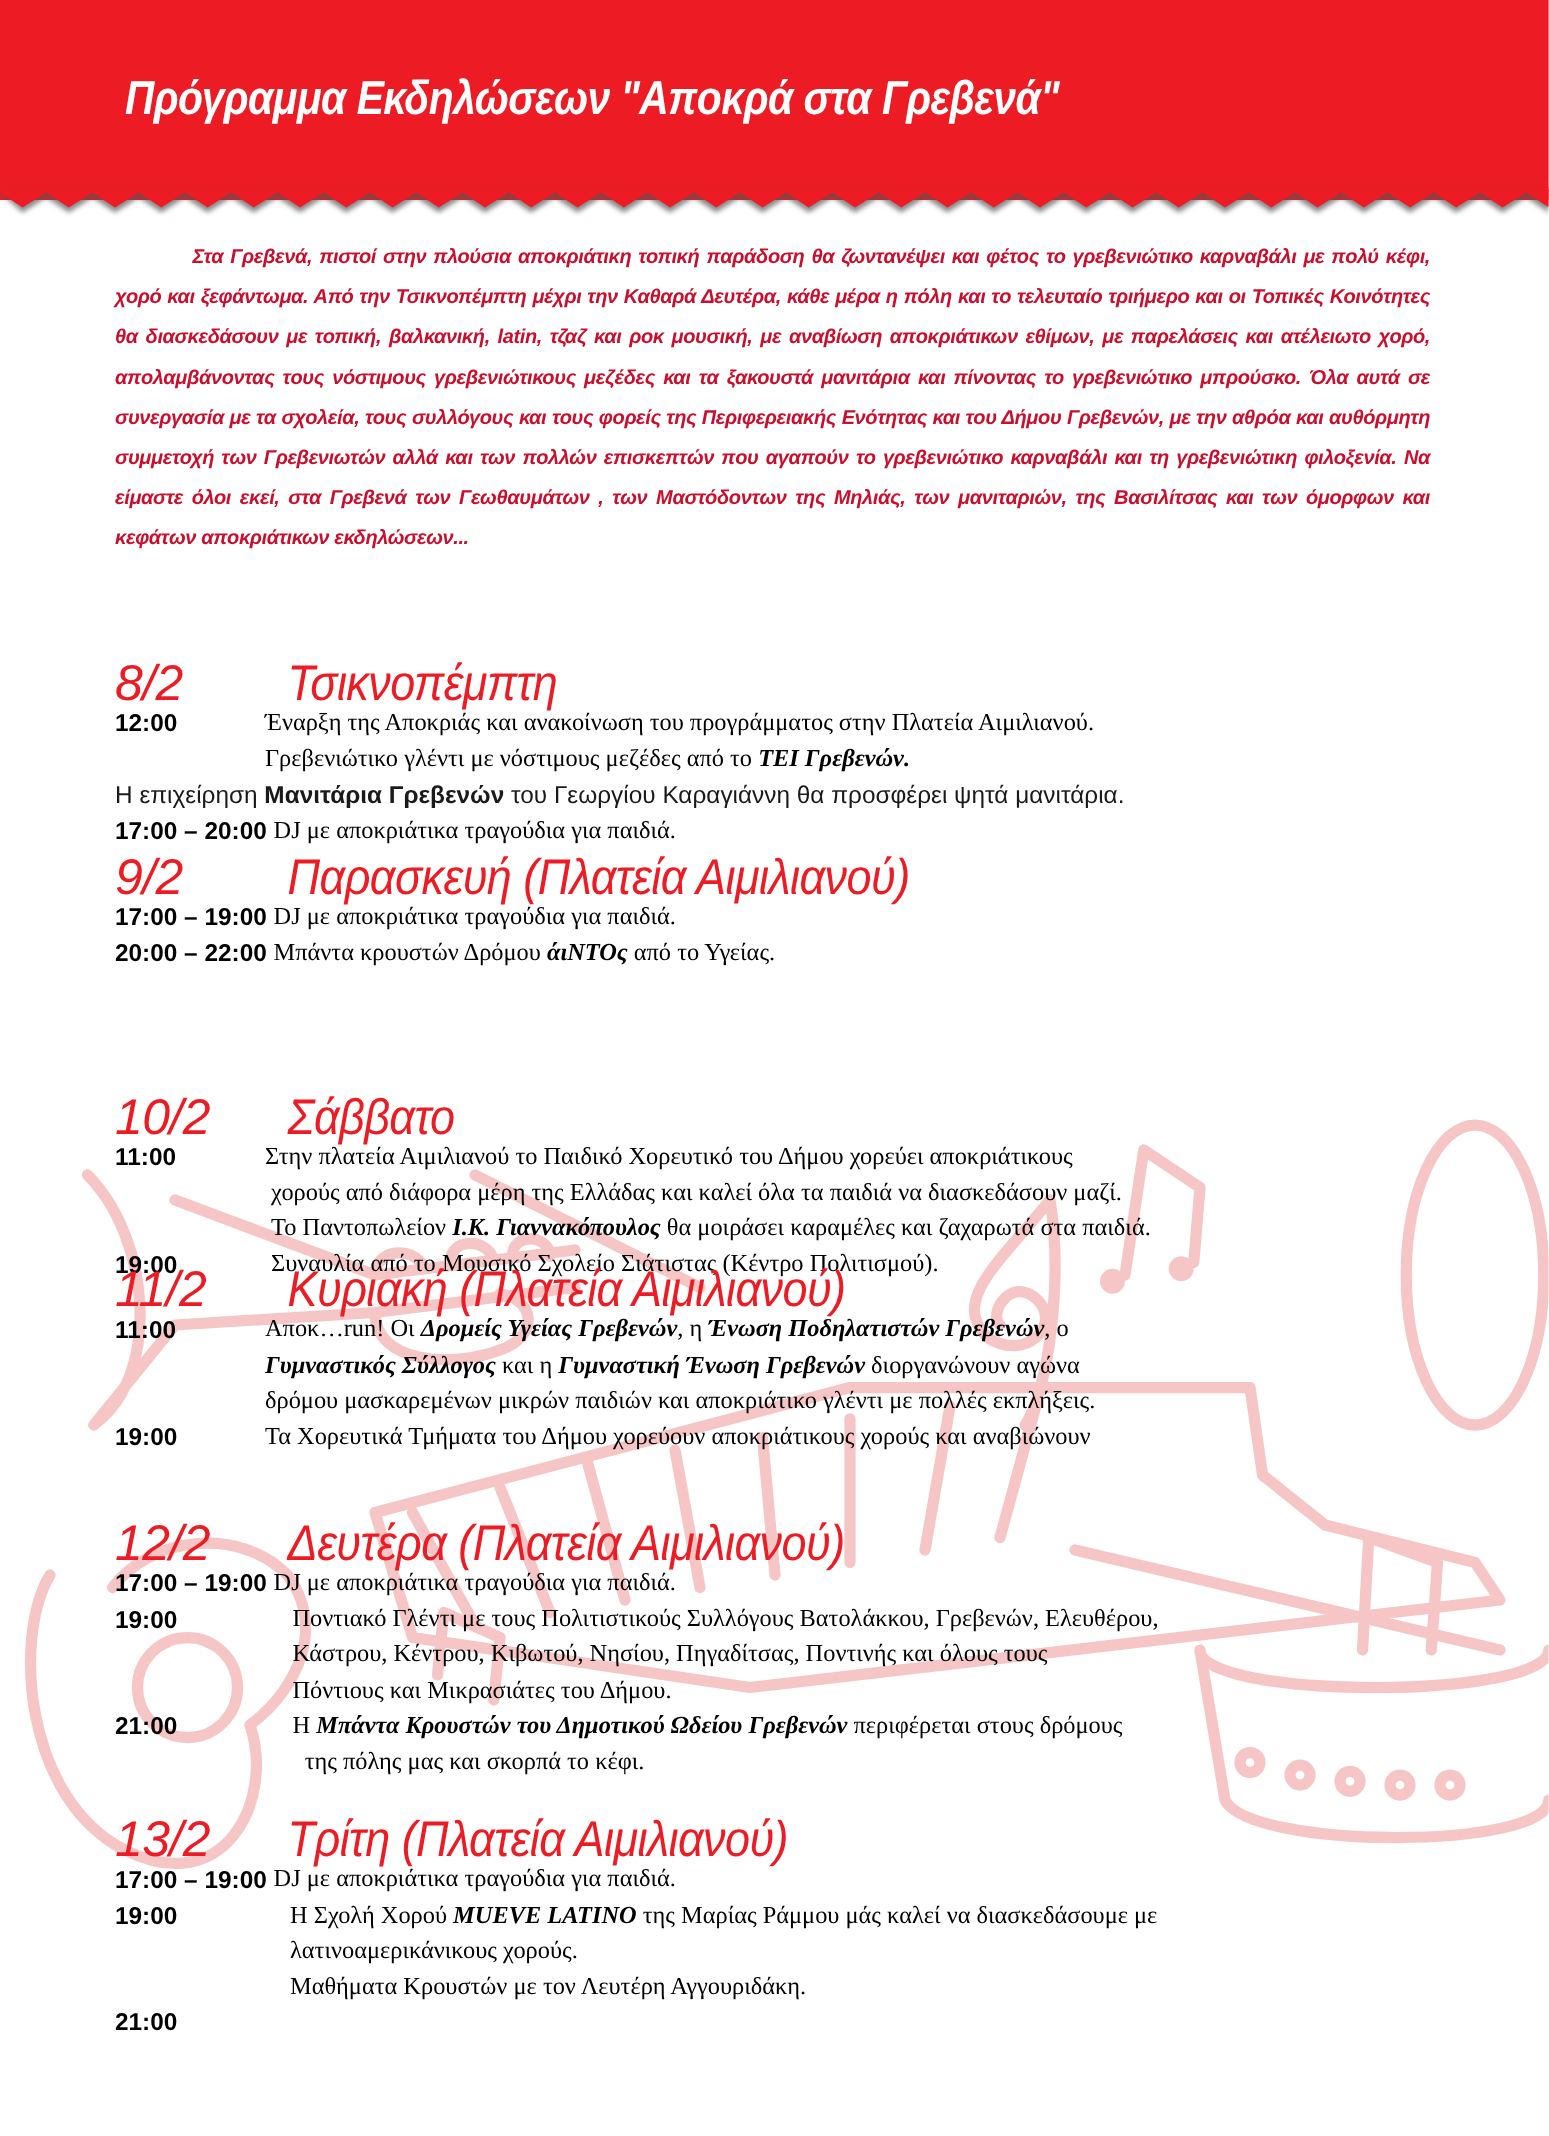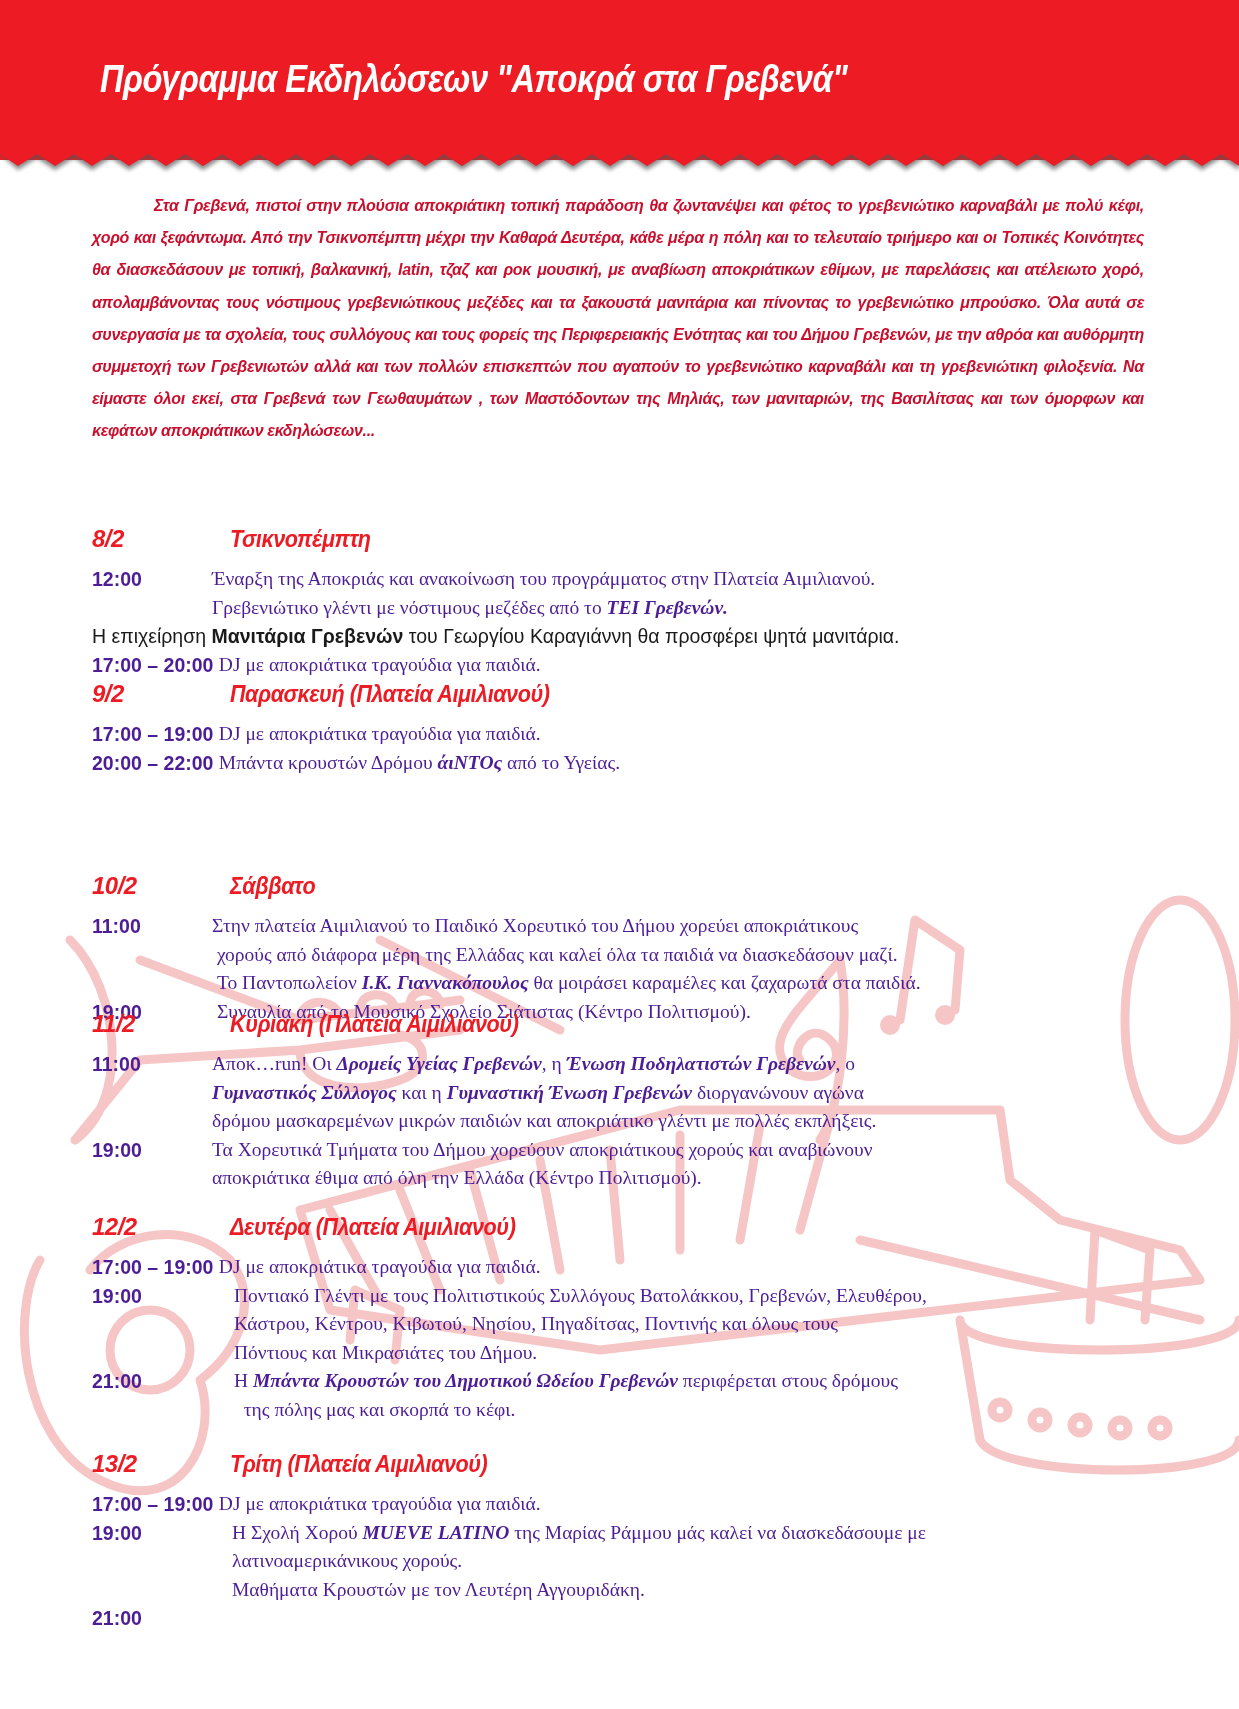--- a/index.html
+++ b/index.html
@@ -26,26 +26,26 @@
     color: #c8102e; font-style: italic; font-weight: bold;
     font-family: "Liberation Sans", sans-serif; font-size: 16px; line-height: 32.2px;
     text-align: justify; letter-spacing: -0.3px;
   }
   .intro .indent { display: inline-block; width: 62px; }
   .day {
     position: absolute; left: 92px; width: 1060px;
   }
   .day-head {
     display: flex; align-items: baseline; height: 40px;
-    color: #ed1c24; font-style: italic; font-weight: bold; font-size: 24px;
+    color: #ed1c24; font-style: italic; font-weight: normal; font-size: 40px;
     letter-spacing: -0.5px;
   }
   .day-date { width: 138px; display: inline-block; }
   .day-name { display: inline-block; transform: scaleX(0.9); transform-origin: left center; white-space: nowrap; }
-  .row { display: flex; font-size: 19.5px; line-height: 28.5px; color: #4c1d95; }
+  .row { display: flex; font-size: 19.5px; line-height: 28.5px; color: #000000; }
   .row .time { font-weight: bold; flex: 0 0 auto; }
   .row .time.w { width: 120px; }
   .row .txt { flex: 1; font-family: Liberation Serif, serif; }
   .txt b { font-style: italic; }
   .full { font-size: 19.5px; line-height: 28.5px; color: #1a1a1a; }
 </style>
 </head>
 <body>
 
 <div class="header">
@@ -150,21 +150,21 @@
     <span class="day-name">Κυριακή (Πλατεία Αιμιλιανού)</span>
   </div>
   <div class="row">
     <span class="time w">11:00</span>
     <span class="txt"><span>Αποκ…run! Οι </span><b>Δρομείς Υγείας Γρεβενών</b><span>, η </span><b>Ένωση Ποδηλατιστών Γρεβενών</b><span>, ο</span><br>
       <b>Γυμναστικός Σύλλογος</b><span> και η </span><b>Γυμναστική Ένωση Γρεβενών</b><span> διοργανώνουν αγώνα</span><br>
       <span>δρόμου μασκαρεμένων μικρών παιδιών και  αποκριάτικο γλέντι με πολλές εκπλήξεις.</span></span>
   </div>
   <div class="row">
     <span class="time w">19:00</span>
-    <span class="txt"><span>Τα Χορευτικά Τμήματα του Δήμου χορεύουν αποκριάτικους χορούς και αναβιώνουν</span><br><span>αποκριάτικα έθιμα από όλη την Ελλάδα (Κέντρο Πολιτισμού).</span></span>
+    <span class="txt"><span>Τα Χορευτικά Τμήματα του Δήμου χορεύουν αποκριάτικους χορούς και αναβιώνουν</span><br></span>
   </div>
 </div>
 
 <div class="day" style="top:1213px;">
   <div class="day-head">
     <span class="day-date">12/2</span>
     <span class="day-name">Δευτέρα (Πλατεία Αιμιλιανού)</span>
   </div>
   <div class="row">
     <span class="time">17:00 – 19:00</span>&nbsp;<span class="txt">DJ με αποκριάτικα τραγούδια για παιδιά.</span>

